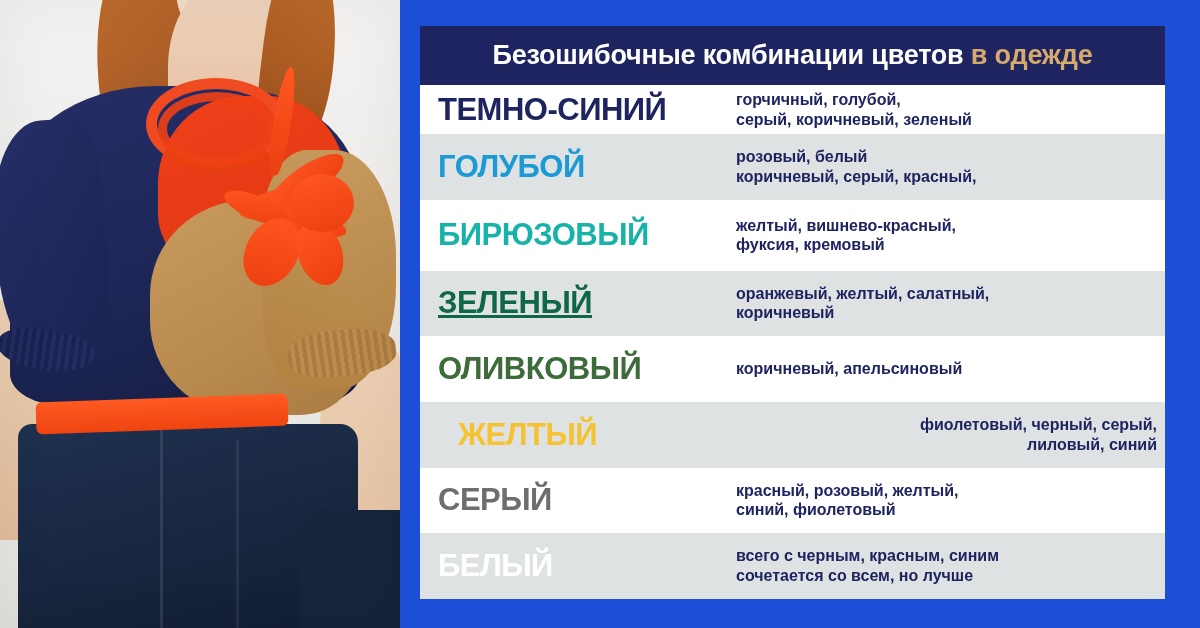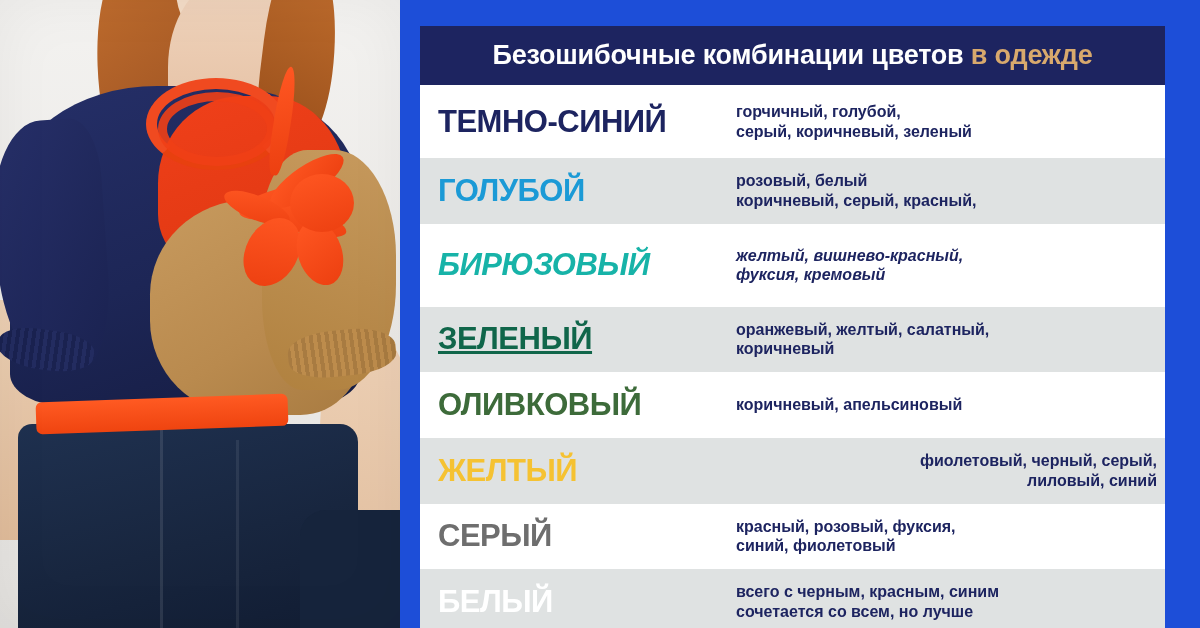--- a/index.html
+++ b/index.html
@@ -174,65 +174,65 @@
 
   <div class="panel">
 
     <div class="header-bar">
       <div class="header-title">
         <span class="w">Безошибочные комбинации цветов</span><span>&nbsp;</span><span class="a">в одежде</span>
       </div>
     </div>
 
     <div class="rows" id="rows">
-        <div class="row plain" style="height: 73px;">
+        <div class="row plain" style="height: 49px;">
           <div class="cell-name" style="color: rgb(29, 36, 96);">ТЕМНО-СИНИЙ</div>
           <div class="cell-desc" style="color: rgb(29, 36, 96);">
             <div>горчичный, голубой,</div>
             <div>серый, коричневый, зеленый</div>
           </div>
         </div>
         <div class="row alt" style="height: 65.625px;">
           <div class="cell-name" style="color: rgb(27, 154, 214);">ГОЛУБОЙ</div>
           <div class="cell-desc" style="color: rgb(29, 36, 96);">
             <div>розовый, белый</div>
             <div>коричневый, серый, красный,</div>
           </div>
         </div>
-        <div class="row plain" style="height: 83px; font-style: italic;">
+        <div class="row plain" style="height: 71px;">
           <div class="cell-name" style="color: rgb(23, 179, 168);">БИРЮЗОВЫЙ</div>
           <div class="cell-desc" style="color: rgb(29, 36, 96);">
             <div>желтый, вишнево-красный,</div>
             <div>фуксия, кремовый</div>
           </div>
         </div>
         <div class="row alt" style="height: 65.625px;">
           <div class="cell-name" style="color: rgb(16, 102, 74); text-decoration: underline;">ЗЕЛЕНЫЙ</div>
           <div class="cell-desc" style="color: rgb(29, 36, 96);">
             <div>оранжевый, желтый, салатный,</div>
             <div>коричневый</div>
           </div>
         </div>
         <div class="row plain" style="height: 65.625px;">
           <div class="cell-name" style="color: rgb(61, 107, 58);">ОЛИВКОВЫЙ</div>
           <div class="cell-desc" style="color: rgb(29, 36, 96);">
             <div>коричневый, апельсиновый</div>
           </div>
         </div>
         <div class="row alt" style="height: 65.625px;">
-          <div class="cell-name" style="color: rgb(245, 194, 50);">ЖЕЛТЫЙ</div>
+          <div class="cell-name" style="color: rgb(245, 194, 50); margin-left: 20px;">ЖЕЛТЫЙ</div>
           <div class="cell-desc" style="color: rgb(29, 36, 96); text-align: right;">
             <div>фиолетовый, черный, серый,</div>
             <div>лиловый, синий</div>
           </div>
         </div>
         <div class="row plain" style="height: 65.625px;">
           <div class="cell-name" style="color: rgb(110, 110, 110);">СЕРЫЙ</div>
           <div class="cell-desc" style="color: rgb(29, 36, 96);">
-            <div>красный, розовый, фуксия,</div>
+            <div>красный, розовый, желтый,</div>
             <div>синий, фиолетовый</div>
           </div>
         </div>
         <div class="row alt" style="height: 65.625px;">
           <div class="cell-name" style="color: rgb(255, 255, 255);">БЕЛЫЙ</div>
           <div class="cell-desc" style="color: rgb(29, 36, 96);">
             <div>всего с черным, красным, синим</div>
             <div>сочетается со всем, но лучше</div>
           </div>
         </div>

